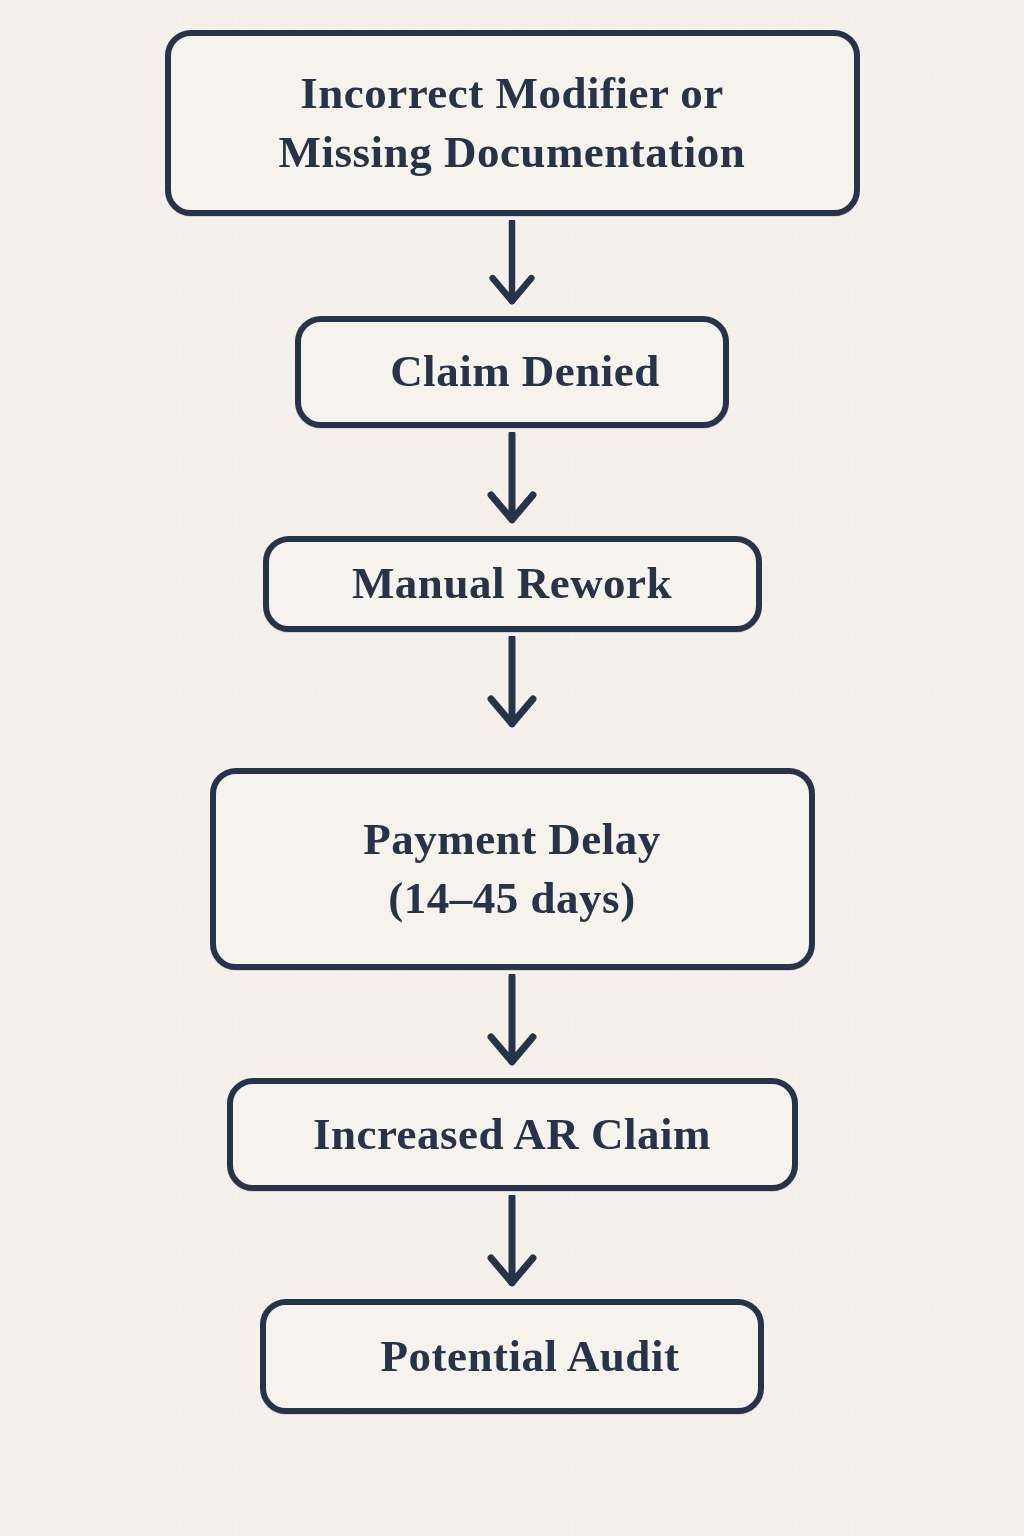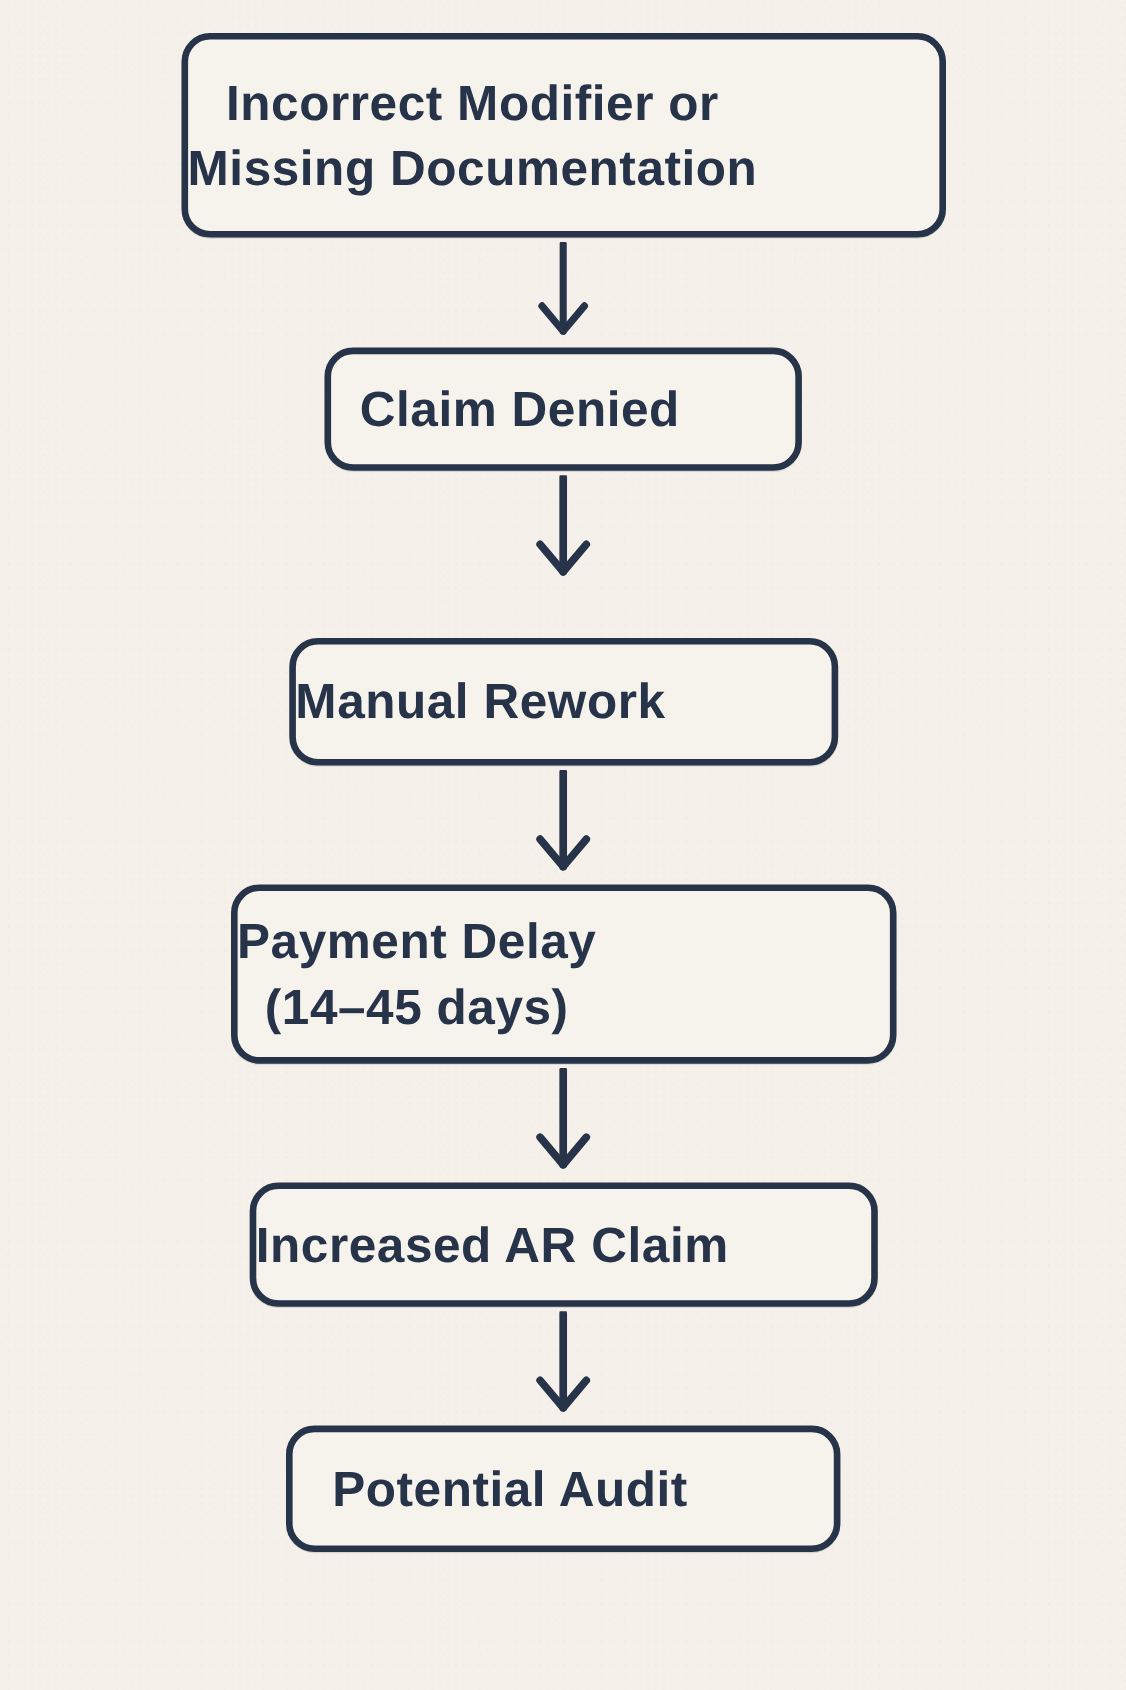--- a/index.html
+++ b/index.html
@@ -34,29 +34,30 @@
     background: var(--box-bg);
     color: var(--ink);
     font-weight: 700;
     font-size: 45px;
     letter-spacing: 0.5px;
     line-height: 1.32;
     text-align: center;
     white-space: pre-line;
     display: flex;
     align-items: center;
-    justify-content: flex-start;
+    justify-content: center;
     flex: 0 0 auto;
     box-shadow: 0 1px 0 rgba(39,51,73,0.15);
+    font-family: Liberation Serif, serif;
   }
   
   .n0 { width: 695px; height: 186px; }
   .n1 { width: 434px; height: 112px; padding-left: 26px; }
-  .n2 { width: 499px; height: 116px; margin-top: 44px; }
-  .n3 { width: 605px; height: 163px; }
+  .n2 { width: 499px; height: 96px; }
+  .n3 { width: 605px; height: 202px; margin-top: 28px; }
   .n4 { width: 571px; height: 113px; }
   .n5 { width: 504px; height: 115px; padding-left: 36px; }
   .arrow {
     flex: 0 0 auto;
     height: 108px;
     display: flex;
     align-items: center;
     justify-content: center;
     padding: 2px 0;
   }

